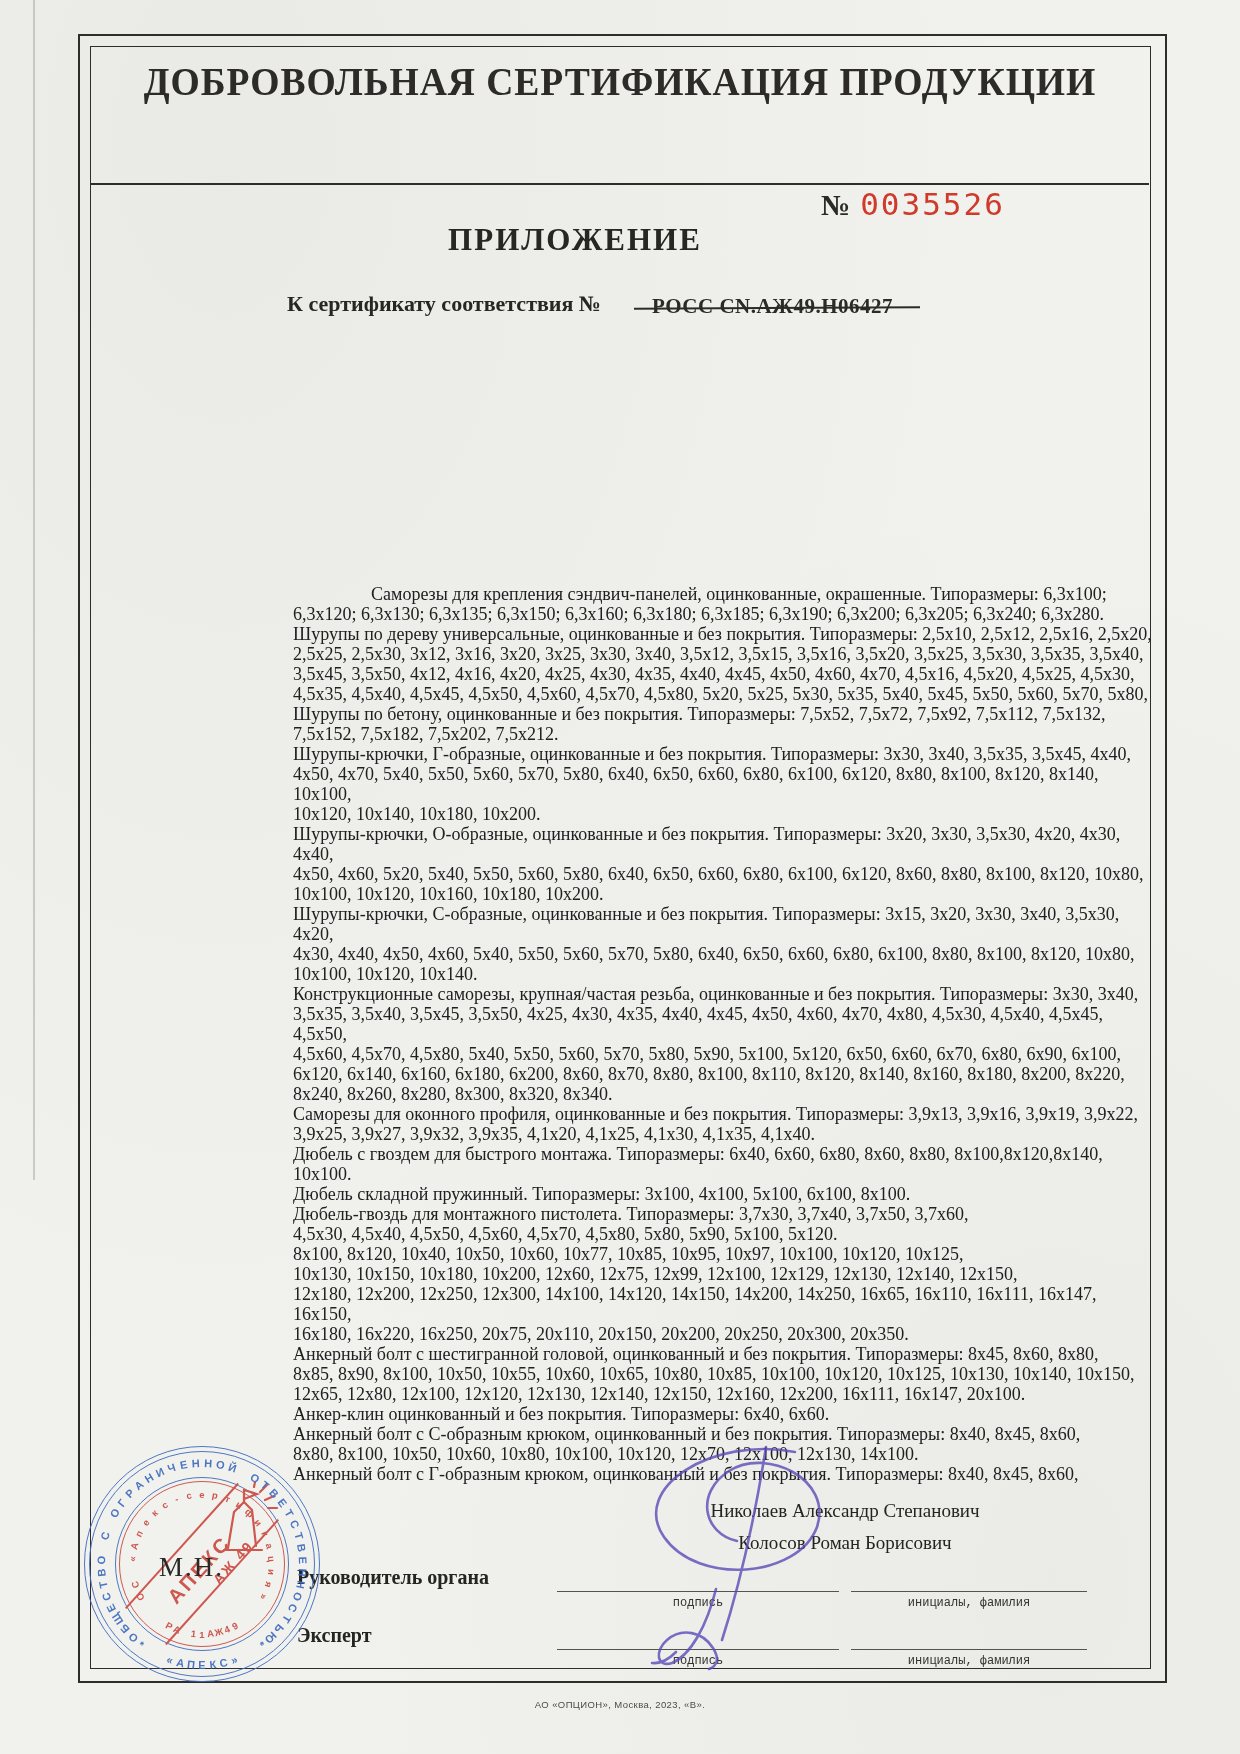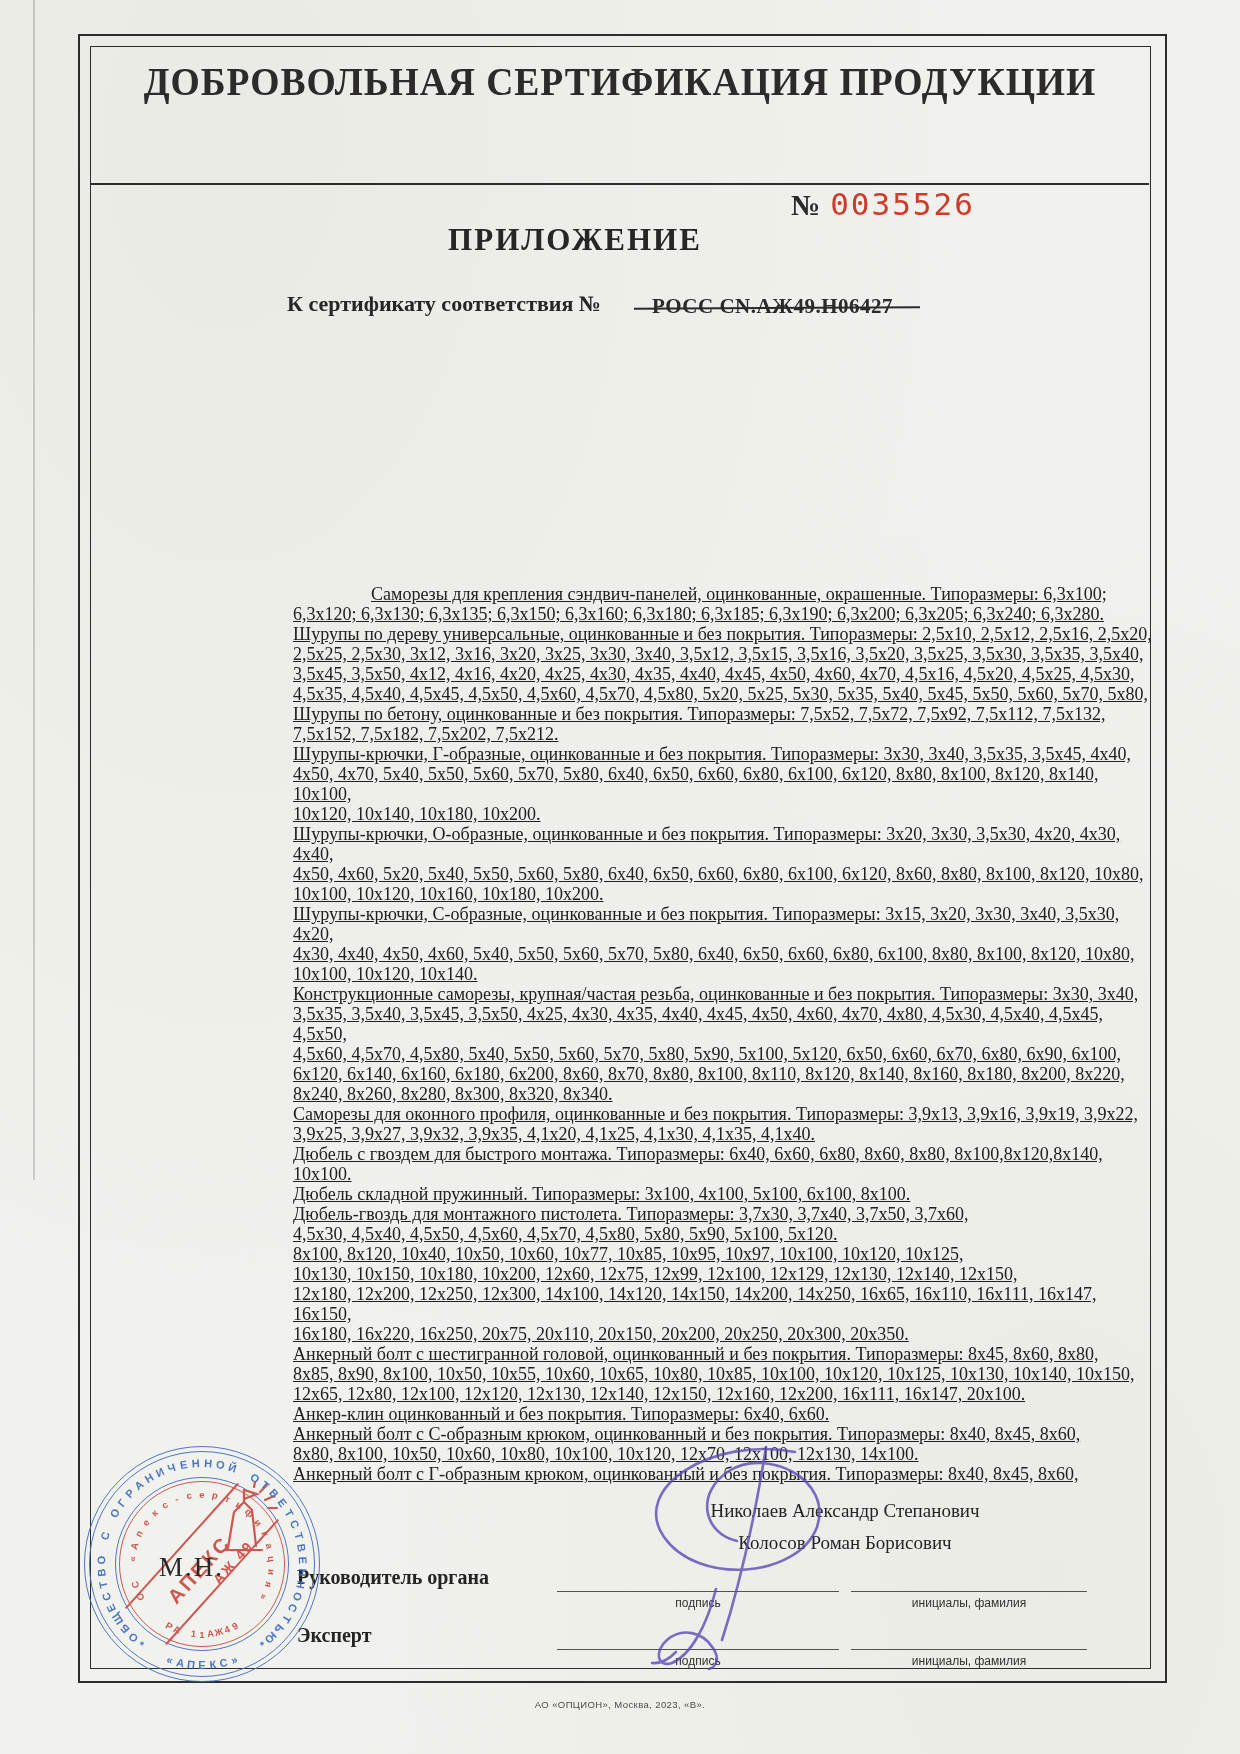--- a/index.html
+++ b/index.html
@@ -11,36 +11,36 @@
     background:var(--paper);
     background-image:radial-gradient(ellipse at 18% 8%, rgba(120,120,110,.06), transparent 55%),
                      radial-gradient(ellipse at 85% 90%, rgba(120,120,110,.05), transparent 50%);
     font-family:"Liberation Serif",serif;color:var(--text);overflow:hidden;}
   .scan-artifact{position:absolute;left:33px;top:0;width:2px;height:1180px;background:rgba(70,70,70,.22);}
   .frame-outer{position:absolute;left:78px;top:34px;width:1085px;height:1645px;border:2px solid #2e2d2b;}
   .frame-inner{position:absolute;left:90px;top:46px;width:1059px;height:1621px;border:1.5px solid #2e2d2b;}
   .header-rule{position:absolute;left:91px;top:183px;width:1058px;border-top:2px solid #2e2d2b;}
   .title{position:absolute;left:100px;top:58px;width:1040px;text-align:center;font-size:40px;font-weight:bold;
     letter-spacing:1px;transform:scaleX(.94);transform-origin:center;color:#2c2b29;white-space:nowrap;}
-  .doc-number{position:absolute;left:791px;top:186px;white-space:nowrap;}
+  .doc-number{position:absolute;left:821px;top:186px;white-space:nowrap;}
   .doc-number .sign{font-size:29px;font-weight:bold;color:#2a2a28;margin-right:10px;}
   .doc-number .value{font-family:"DejaVu Sans Mono",monospace;font-size:31px;color:var(--accent-red);letter-spacing:2px;}
   .appendix{position:absolute;left:70px;top:222px;width:1010px;text-align:center;font-size:31px;font-weight:bold;letter-spacing:2px;color:#262624;}
   .cert-label{position:absolute;left:287px;top:291px;font-size:22px;font-weight:bold;color:#262624;}
   .cert-number{position:absolute;left:652px;top:294px;font-size:21px;font-weight:bold;letter-spacing:.5px;color:#2a2a28;white-space:nowrap;}
   .cert-strike{position:absolute;left:634px;top:307px;width:286px;border-top:2px solid #2a2a28;transform:rotate(-.3deg);}
   .body-text{position:absolute;left:293px;top:584px;width:864px;font-size:18px;line-height:20px;color:#202022;}
-  .body-line{white-space:nowrap;text-decoration:underline;}
+  .body-line{white-space:nowrap;}
   .body-line.indent{text-indent:78px;}
   .body-line.gap{}
   .sig-role{position:absolute;left:297px;font-size:20px;font-weight:bold;color:#242422;}
   .sig-line{position:absolute;border-top:1.5px solid #55534f;}
   .line-podpis{left:557px;width:282px;}
   .line-name{left:851px;width:236px;}
-  .sig-caption{position:absolute;text-align:center;font-family:Liberation Sans, sans-serif;font-size:12px;color:#33322f;}
+  .sig-caption{position:absolute;text-align:center;font-family:Liberation Mono, monospace;font-size:12px;color:#33322f;}
   .cap-podpis{left:557px;width:282px;}
   .cap-name{left:851px;width:236px;}
   .sig-name{position:absolute;font-size:19px;text-align:center;color:#242422;white-space:nowrap;}
   .footer-imprint{position:absolute;left:0;right:0;top:1699px;text-align:center;
     font-family:"Liberation Sans",sans-serif;font-size:9.5px;letter-spacing:.4px;color:#4c4b48;}
   
   .stamp{position:absolute;left:84px;top:1446px;width:236px;height:236px;opacity:.92;}
   .cc{position:absolute;border-radius:50%;}
   .cb1{inset:0;border:1.5px solid var(--stamp-blue);}
   .cb2{inset:5px;border:1px solid var(--stamp-blue);}

